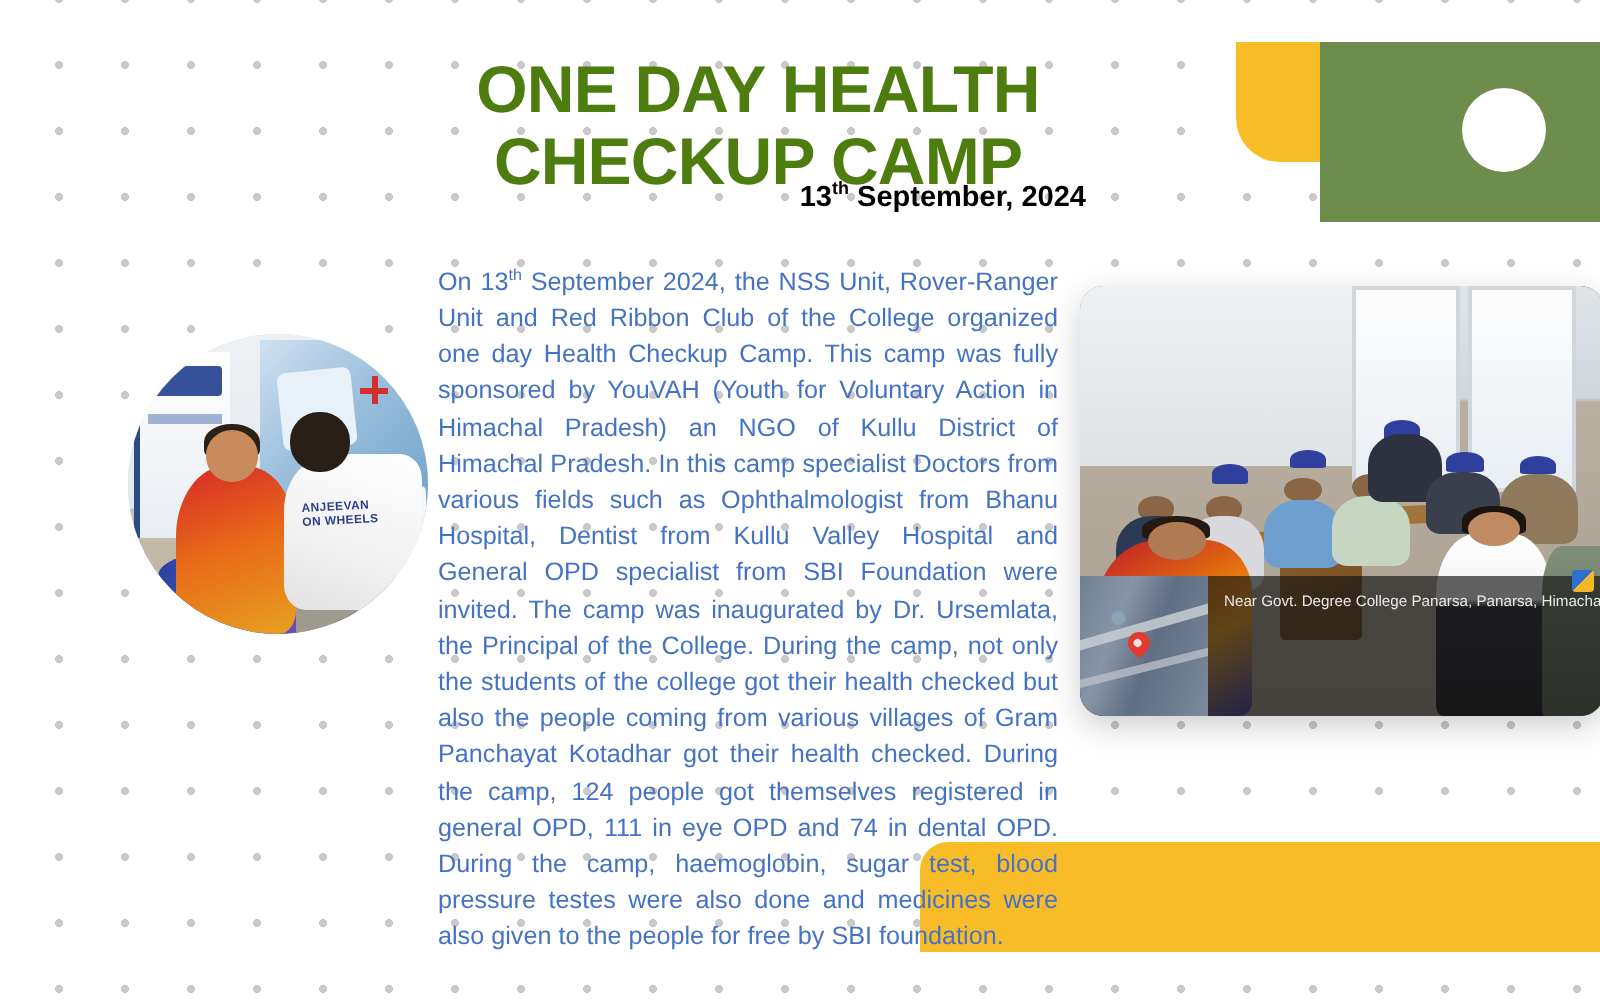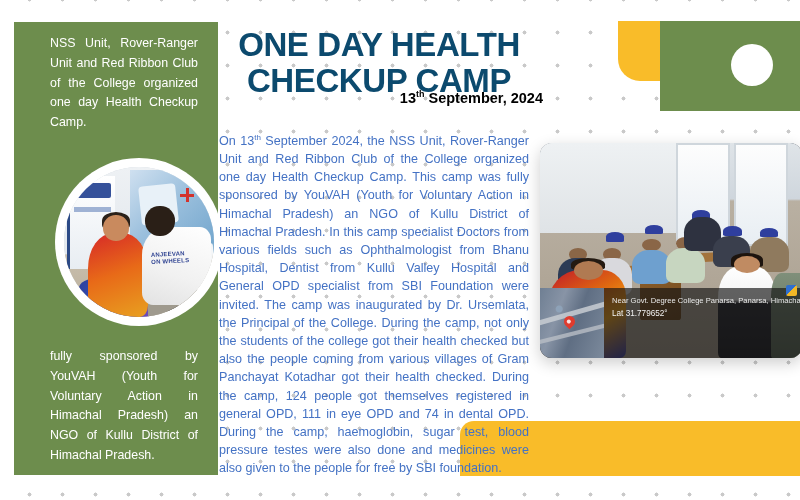--- a/index.html
+++ b/index.html
@@ -211,21 +211,21 @@
     text-shadow:0 0 1px rgba(255,255,255,.9);
   }
 
   
   .main-title {
     position: absolute;
     left: 215px;
     top: 27px;
     width: 328px;
     text-align: center;
-    color: #0c4a6e;
+    color: #4d7c0f;
     font-family: "Liberation Sans", sans-serif;
     font-weight: bold;
     font-size: 33px;
     line-height: 36px;
     letter-spacing: -0.4px;
     z-index: 8;
   }
   .subtitle {
     position: absolute;
     left: 215px;
@@ -395,24 +395,20 @@
 <div id="poster">
 
   <div class="dot-grid"></div>
 
   <div class="deco-yellow-top"></div>
   <div class="deco-green-top"></div>
   <div class="deco-circle-top"></div>
 
   <div class="deco-yellow-bottom"></div>
 
-  <div class="green-panel">
-    <div class="green-text top">NSS Unit, Rover-Ranger Unit and Red Ribbon Club of the College organized one day Health Checkup Camp.</div>
-    <div class="green-text bottom">fully sponsored by YouVAH (Youth for Voluntary Action in Himachal Pradesh) an NGO of Kullu District of Himachal Pradesh.</div>
-  </div>
 
   <div class="circle-photo-wrap">
     <div class="circle-photo">
       <div class="cp-wall"></div>
       <div class="cp-banner-l"></div>
       <div class="cp-banner-r">
         <div class="cp-redcross"></div>
       </div>
       <div class="cp-poster-white"></div>
       <div class="cp-chair"></div>
@@ -475,18 +471,17 @@
     </div>
 
     <div class="pc-badge"></div>
 
     <div class="pc-overlay">
       <div class="pc-map">
         <div class="pc-pin"></div>
       </div>
       <div class="pc-gpstext">
         <div class="gps-addr">Near Govt. Degree College Panarsa, Panarsa, Himachal Prad</div>
-        <div class="gps-lat">Lat 31.779652°</div>
       </div>
     </div>
   </div>
 
 </div>
 
 </body></html>

